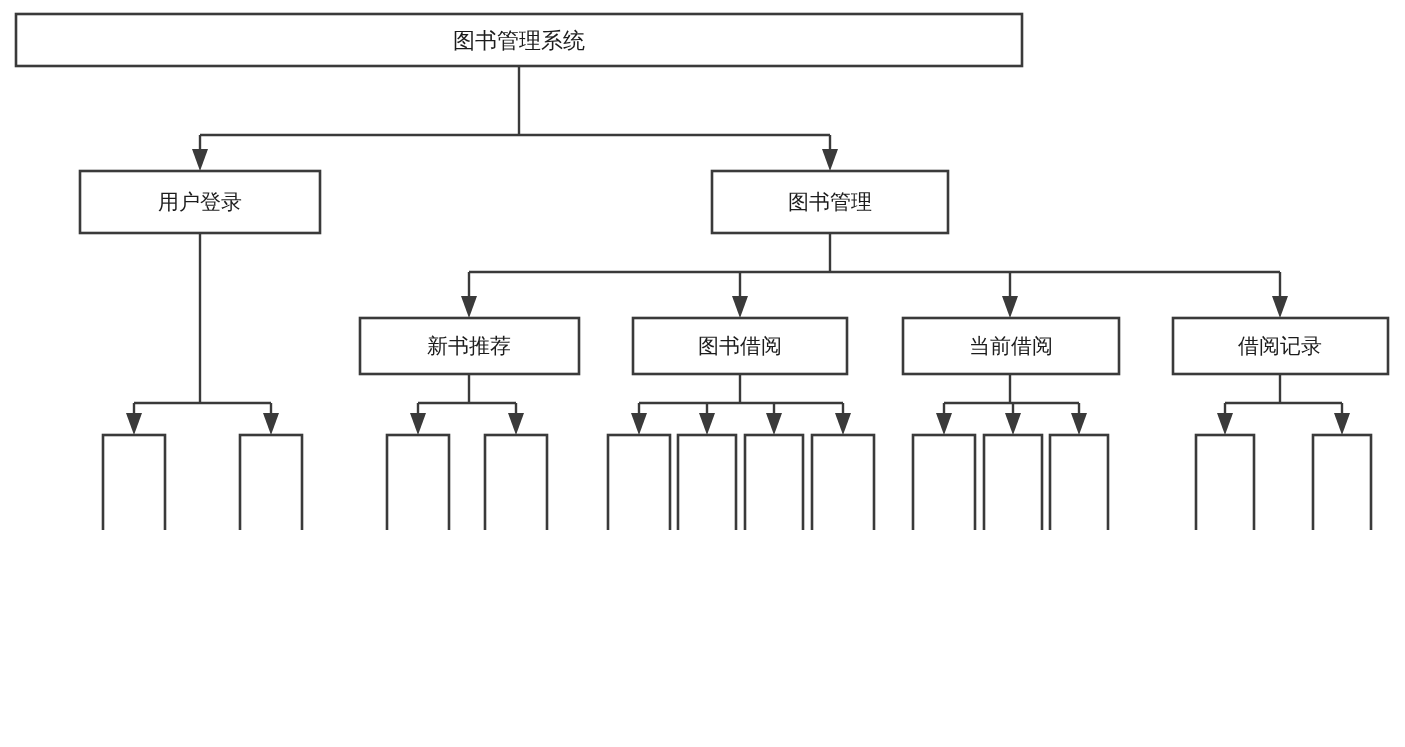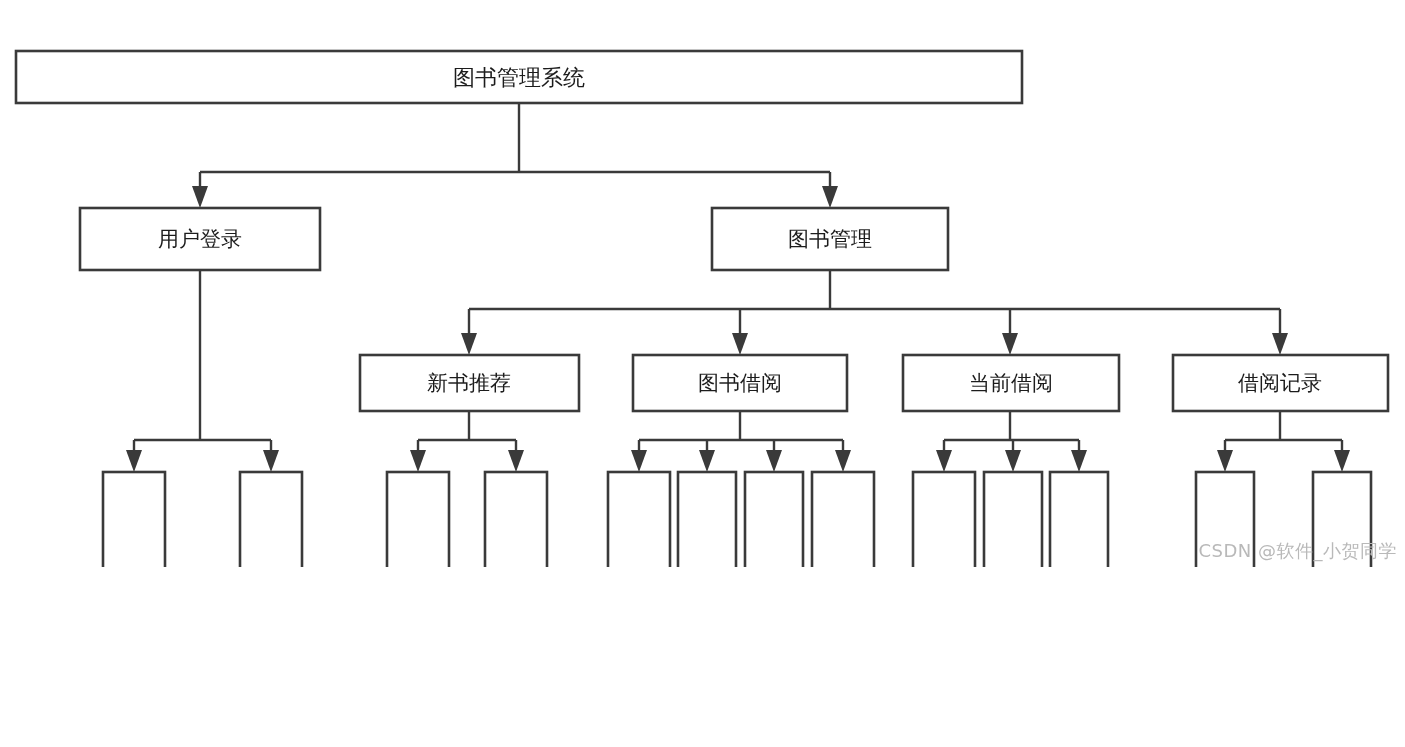--- a/index.html
+++ b/index.html
@@ -10,21 +10,20 @@
   }
   body {
     font-family: "DejaVu Sans", "Liberation Sans", sans-serif;
   }
   #diagram-root {
     position: relative;
     width: 1405px;
     height: 530px;
     background: #ffffff;
     overflow: hidden;
-    margin-top: 37px;
   }
   svg.diagram-canvas {
     position: absolute;
     top: 0;
     left: 0;
     width: 1405px;
     height: 747px;
     display: block;
   }
   .node-box {
@@ -227,15 +226,14 @@
   <div class="leaf-label" style="left:913px; top:515px; width:62px; height:215px;">查询图书</div>
 
   <div class="leaf-label" style="left:984px; top:515px; width:58px; height:215px;">归还图书</div>
 
   <div class="leaf-label" style="left:1050px; top:445px; width:58px; height:285px;">确认归还（管理员）</div>
 
   <div class="leaf-label" style="left:1196px; top:480px; width:58px; height:250px;">新增借阅记录</div>
 
   <div class="leaf-label" style="left:1313px; top:480px; width:58px; height:250px;">查询借阅记录</div>
 
-  <div class="watermark">CSDN @软件_小贺同学</div>
 
 </div>
 
 </body></html>

